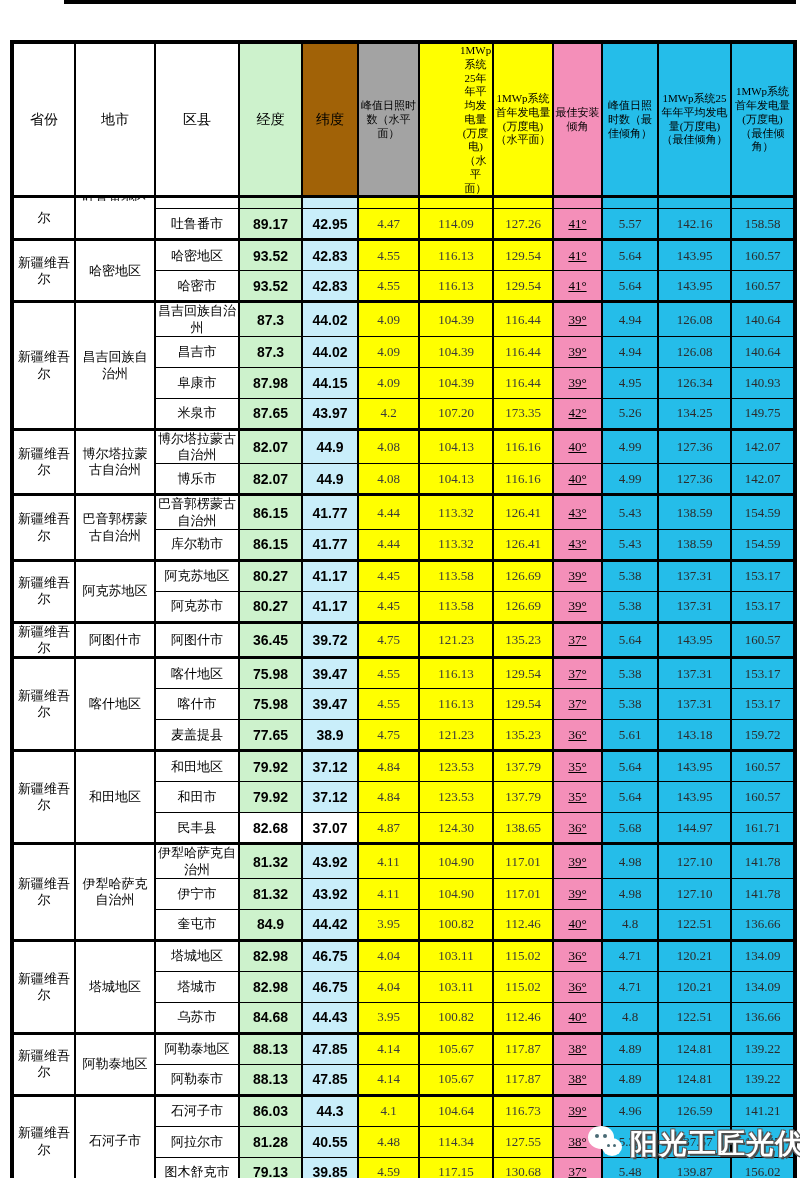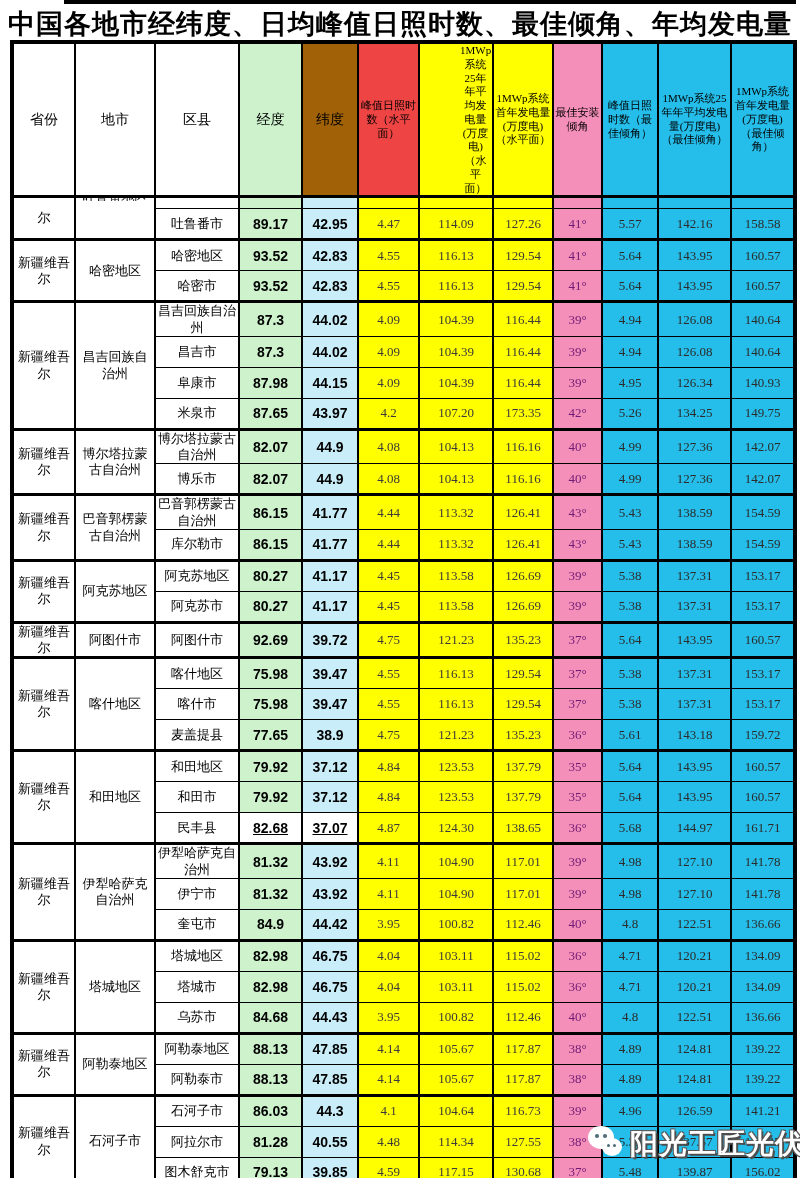--- a/index.html
+++ b/index.html
@@ -21,23 +21,23 @@
   tr.rowline{height:31px;}
   tr.sliver{height:12px;}
   tr.group-start td{border-top-width:3px;}
   td{font-size:13px;color:#000;font-family:"Liberation Serif","DejaVu Serif",serif;}
   td.c-prov,td.c-city,td.c-county{background:#fff;font-size:13px;line-height:1.25;}
   td.c-lon{background:var(--col-lon);font-family:"Liberation Sans","DejaVu Sans",sans-serif;
         font-weight:bold;font-size:14px;}
   td.c-lat{background:var(--col-lat);font-family:"Liberation Sans","DejaVu Sans",sans-serif;
         font-weight:bold;font-size:14px;}
   td.c-y{background:var(--col-horiz);color:#3a3a3a;}
-  td.c-p{background:var(--col-tilt);color:#701a75;}
+  td.c-p{background:var(--col-tilt);color:#000000;text-decoration:underline;}
   td.c-b{background:var(--col-best);color:#2b2b2b;}
-  td.plain{background:#fff !important;text-decoration:underline;}
+  td.plain{background:#fff !important;}
   td.clipped{vertical-align:top;font-family:Liberation Mono, monospace;}
   td.clipped .clipwrap{height:11px;overflow:hidden;line-height:16px;margin-top:-8px;}
   .watermark{position:absolute;left:586px;top:1118px;width:210px;height:52px;display:flex;
         align-items:center;z-index:5;}
   .wm-icon{position:relative;width:44px;height:44px;flex:0 0 44px;}
   .wm-bubble-big{position:absolute;left:2px;top:4px;width:26px;height:23px;background:#fff;
         border-radius:50% 50% 48% 52%;}
   .wm-bubble-big:after{content:"";position:absolute;left:3px;bottom:-3px;width:0;height:0;
         border:5px solid transparent;border-top-color:#fff;transform:rotate(18deg);}
   .wm-bubble-small{position:absolute;left:16px;top:16px;width:20px;height:18px;background:#fff;
@@ -47,21 +47,20 @@
   .wm-eye{position:absolute;width:4px;height:4px;border-radius:50%;background:#4a6b75;}
   .wm-text{font-size:28px;font-weight:bold;color:#fff;white-space:nowrap;letter-spacing:1px;
         font-family:"Liberation Serif","DejaVu Serif",serif;
         text-shadow:2px 2px 0 #4d4d4d,-1px -1px 0 #5a5a5a,1px -1px 0 #5a5a5a,-1px 1px 0 #5a5a5a;}
 </style>
 </head>
 <body>
 
 <div class="page">
   <div class="top-bar"></div>
-  <div class="page-title">中国各地市经纬度、日均峰值日照时数、最佳倾角、年均发电量</div>
 
   <table class="data">
     <colgroup>
         <col style="width: 63px;">
         <col style="width: 80px;">
         <col style="width: 84px;">
         <col style="width: 63px;">
         <col style="width: 56px;">
         <col style="width: 61px;">
         <col style="width: 74px;">
@@ -71,21 +70,21 @@
         <col style="width: 73px;">
         <col style="width: 64px;">
       </colgroup>
     <thead>
         <tr>
           <th class="big h-prov">省份</th>
           <th class="big h-city">地市</th>
           <th class="big h-county">区县</th>
           <th class="big h-lon" style="background: rgb(205, 242, 204);">经度</th>
           <th class="big h-lat" style="background: #a16207;">纬度</th>
-          <th class="small h-y" style="background: #ef4444; margin-left: 39px;">峰值日照时数（水平面）</th>
+          <th class="small h-y" style="background: #a3a3a3; margin-left: 39px;">峰值日照时数（水平面）</th>
           <th class="small h-y" style="background: rgb(255, 255, 0); padding-left: 40px;">1MWp系统25年年平均发电量(万度电)（水平面）</th>
           <th class="small h-y" style="background: rgb(255, 255, 0); text-align: center;">1MWp系统首年发电量(万度电)（水平面）</th>
           <th class="small h-p" style="background: rgb(244, 143, 185);">最佳安装倾角</th>
           <th class="small h-b" style="background: rgb(37, 189, 233);">峰值日照时数（最佳倾角）</th>
           <th class="small h-b" style="background: rgb(37, 189, 233);">1MWp系统25年年平均发电量(万度电)（最佳倾角）</th>
           <th class="small h-b" style="background: rgb(37, 189, 233);">1MWp系统首年发电量(万度电)（最佳倾角）</th>
         </tr>
       </thead>
     <tbody>
         <tr class="sliver group-start">
@@ -267,21 +266,21 @@
           <td class="c-y">126.69</td>
           <td class="c-p">39°</td>
           <td class="c-b">5.38</td>
           <td class="c-b">137.31</td>
           <td class="c-b">153.17</td>
         </tr>
         <tr class="rowline group-start">
           <td class="c-prov" rowspan="1">新疆维吾尔</td>
           <td class="c-city" rowspan="1">阿图什市</td>
           <td class="c-county">阿图什市</td>
-          <td class="c-lon">92.69</td>
+          <td class="c-lon">36.45</td>
           <td class="c-lat">39.72</td>
           <td class="c-y">4.75</td>
           <td class="c-y">121.23</td>
           <td class="c-y">135.23</td>
           <td class="c-p">37°</td>
           <td class="c-b">5.64</td>
           <td class="c-b">143.95</td>
           <td class="c-b">160.57</td>
         </tr>
         <tr class="rowline group-start">

